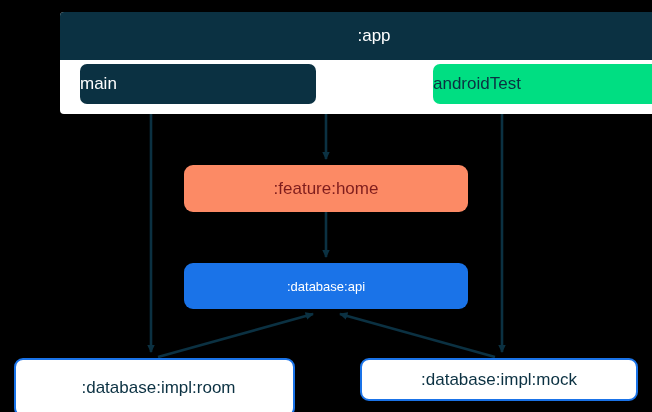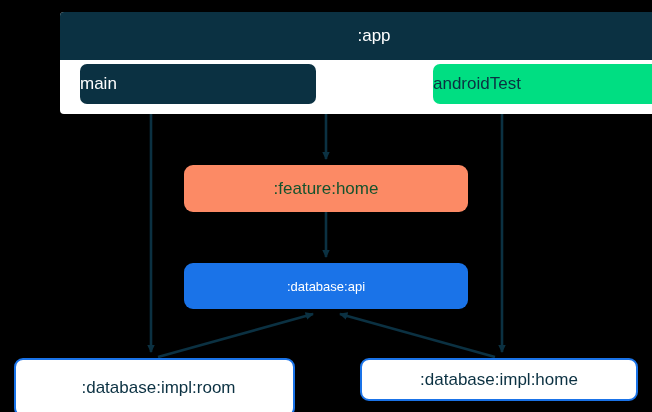--- a/index.html
+++ b/index.html
@@ -97,21 +97,21 @@
     background: #00de82;
     color: #0b3142;
   }
 
   #node-feature-home {
     left: 184px;
     top: 165px;
     width: 284px;
     height: 47px;
     background: #fc8a65;
-    color: #14532d;
+    color: #7f1d1d;
     border-radius: 9px;
     font-size: 17px;
   }
   #node-database-api {
     left: 184px;
     top: 263px;
     width: 284px;
     height: 46px;
     background: #1a73e8;
     color: #ffffff;
@@ -197,16 +197,16 @@
 
   <div class="node" id="node-database-api">
     <span>:database:api</span>
   </div>
 
   <div class="node" id="node-impl-room">
     <span>:database:impl:room</span>
   </div>
 
   <div class="node" id="node-impl-mock">
-    <span>:database:impl:home</span>
+    <span>:database:impl:mock</span>
   </div>
 
 </div>
 
 </body></html>

